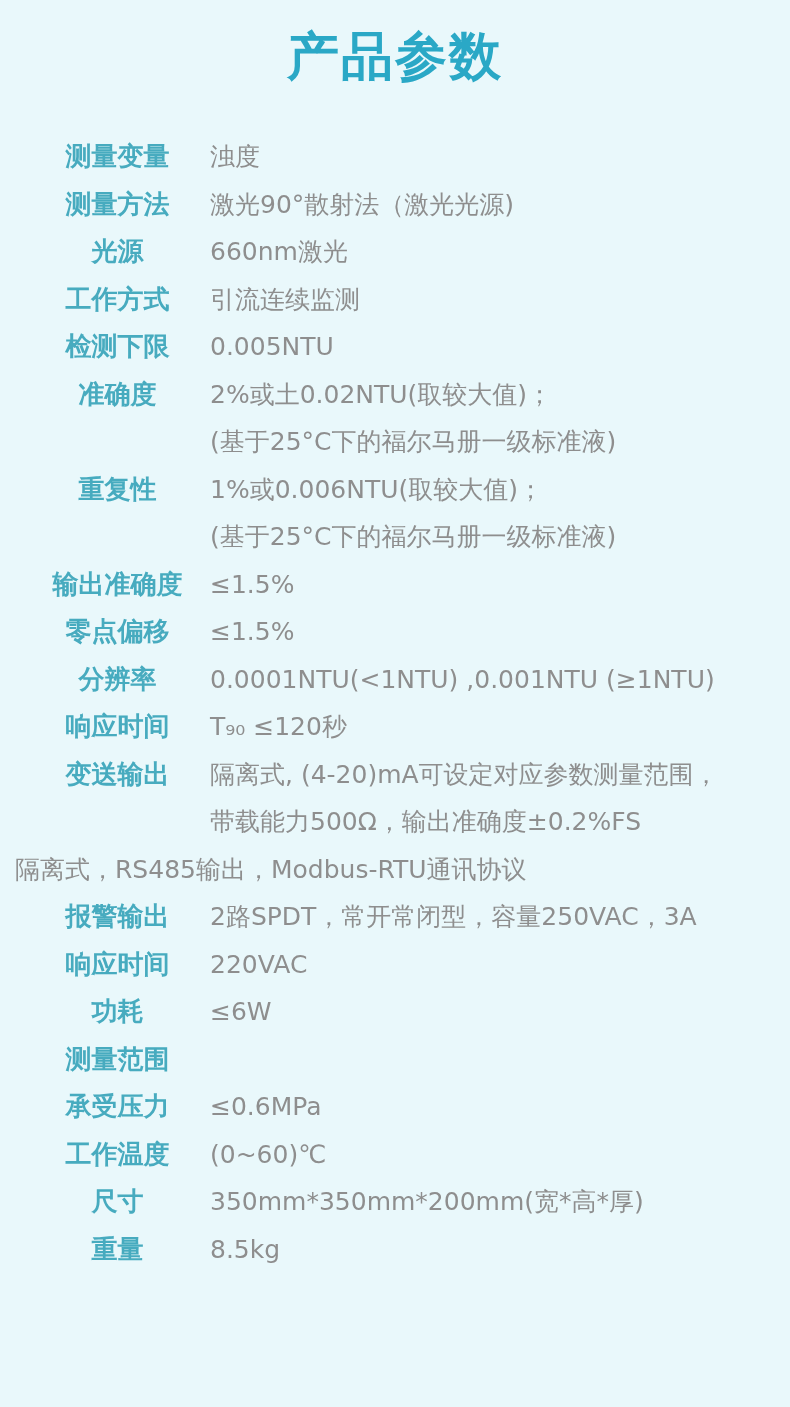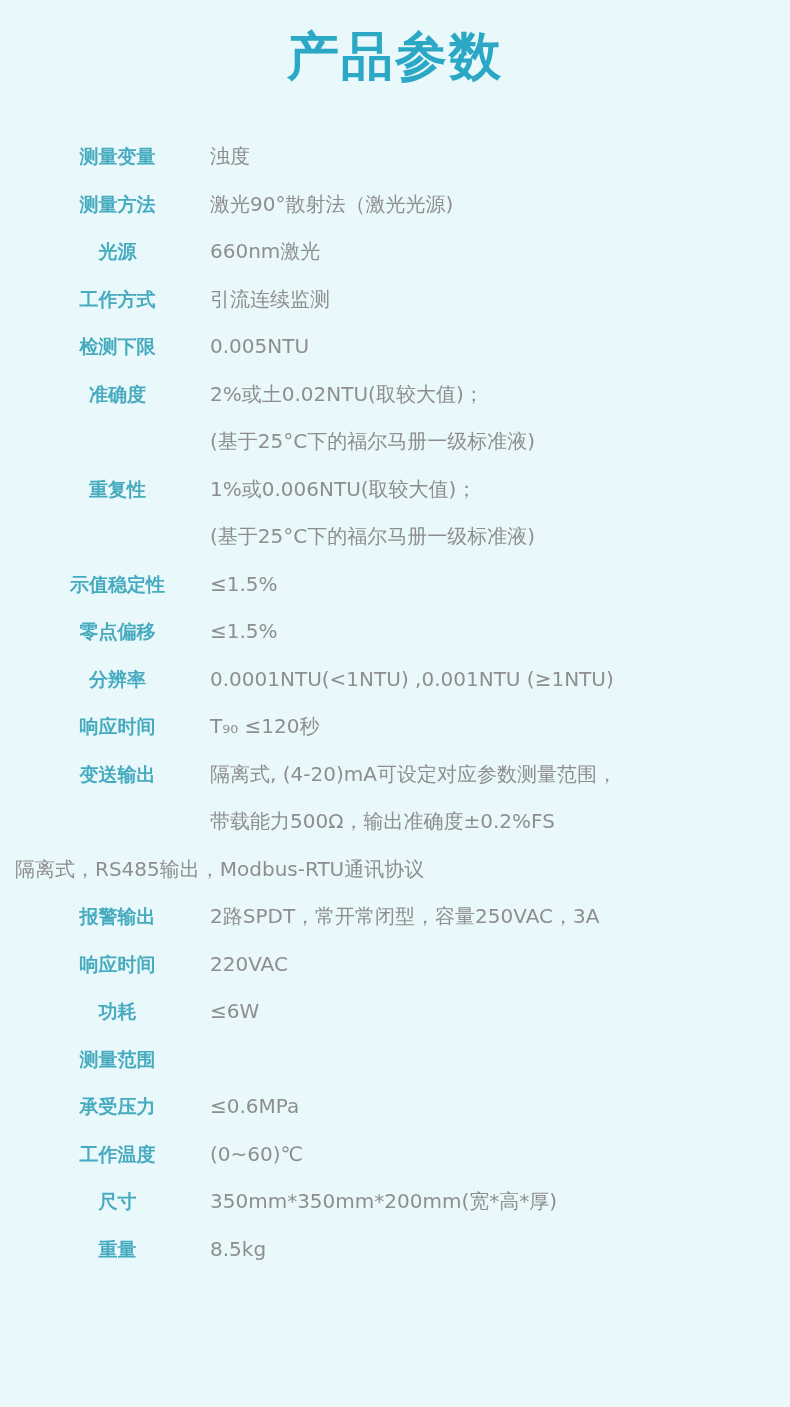--- a/index.html
+++ b/index.html
@@ -32,28 +32,28 @@
     margin-top: 47px;
   }
   .row {
     display: flex;
     align-items: flex-start;
   }
   .label {
     flex: 0 0 155px;
     margin-left: 40px;
     text-align: center;
-    font-size: 19px;
+    font-size: 26px;
     font-weight: 700;
     line-height: 47.5px;
     color: var(--label-color, #47abbf);
   }
   .value {
     margin-left: 15px;
-    font-size: 20px;
+    font-size: 25px;
     font-weight: 400;
     line-height: 47.5px;
     color: var(--value-color, #8e8e8e);
     white-space: pre-line;
   }
 </style>
 </head>
 <body>
 
 <div class="page">
@@ -91,21 +91,21 @@
 (基于25°C下的福尔马册一级标准液)</div>
   </div>
 
   <div class="row">
     <div class="label">重复性</div>
     <div class="value">1%或0.006NTU(取较大值)；
 (基于25°C下的福尔马册一级标准液)</div>
   </div>
 
   <div class="row">
-    <div class="label">示值稳定性</div>
+    <div class="label">输出准确度</div>
     <div class="value">≤1.5%</div>
   </div>
 
   <div class="row">
     <div class="label">零点偏移</div>
     <div class="value">≤1.5%</div>
   </div>
 
   <div class="row">
     <div class="label">分辨率</div>

